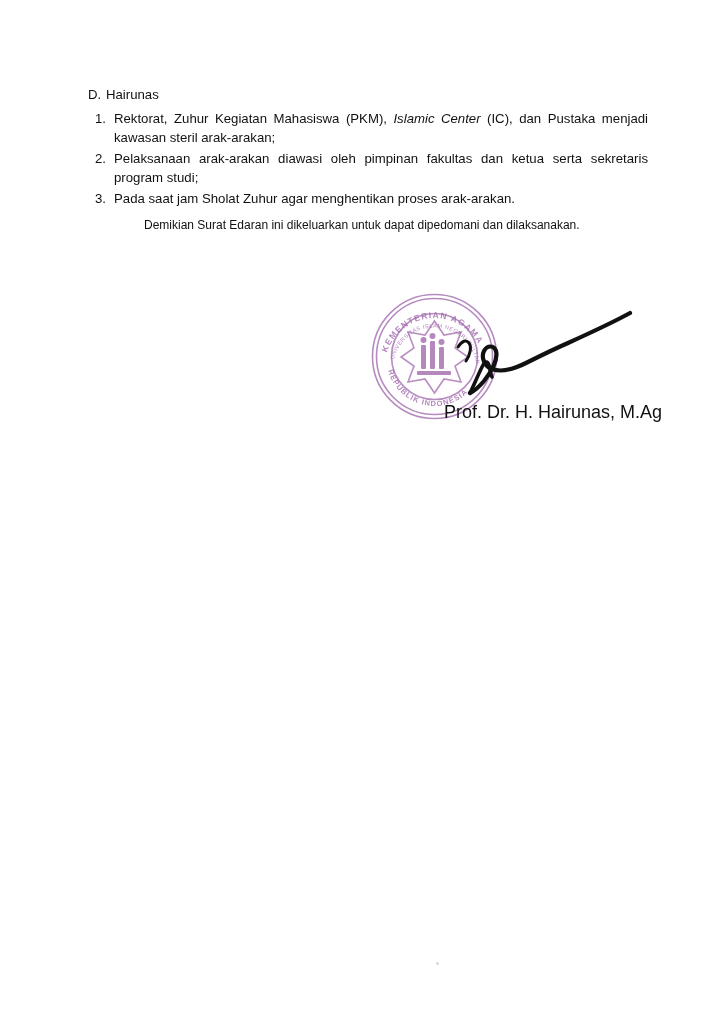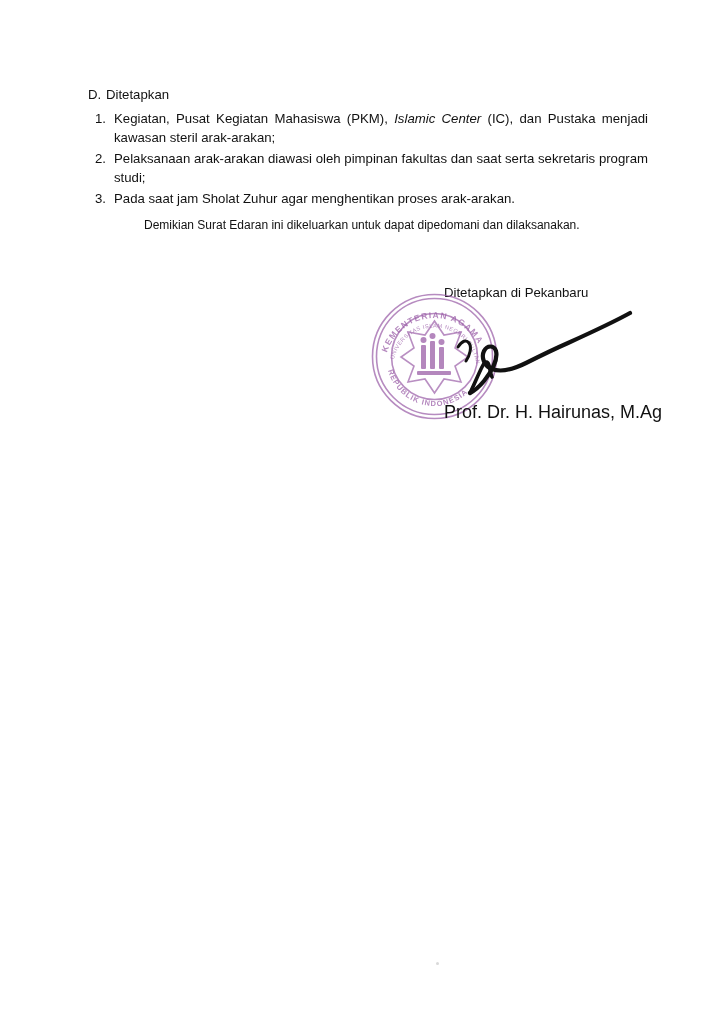--- a/index.html
+++ b/index.html
@@ -144,43 +144,42 @@
 </style>
 </head>
 <body>
 
 <div class="page">
   <div class="content">
 
     <div class="section-block">
       <div class="sec-head">
         <span class="letter">D.</span>
-        <span class="title">Ditetapkan</span>
+        <span class="title">Hairunas</span>
       </div>
 
       <ol class="numlist">
         <li>
           <span class="num">1.</span>
-          <span class="txt"><span>Kegiatan, Pusat Kegiatan Mahasiswa (PKM), </span><i>Islamic Center</i><span> (IC), dan Pustaka menjadi kawasan steril arak-arakan;</span></span>
+          <span class="txt"><span>Rektorat, Zuhur Kegiatan Mahasiswa (PKM), </span><i>Islamic Center</i><span> (IC), dan Pustaka menjadi kawasan steril arak-arakan;</span></span>
         </li>
         <li>
           <span class="num">2.</span>
-          <span class="txt">Pelaksanaan arak-arakan diawasi oleh pimpinan fakultas dan saat serta sekretaris program studi;</span>
+          <span class="txt">Pelaksanaan arak-arakan diawasi oleh pimpinan fakultas dan ketua serta sekretaris program studi;</span>
         </li>
         <li>
           <span class="num">3.</span>
           <span class="txt">Pada saat jam Sholat Zuhur agar menghentikan proses arak-arakan.</span>
         </li>
       </ol>
     </div>
 
     <div class="closing">Demikian Surat Edaran ini dikeluarkan untuk dapat dipedomani dan dilaksanakan.</div>
 
     <div class="signature">
-      <div>Ditetapkan di Pekanbaru</div>
     </div>
 
     <div class="stamp">
       <svg width="131" height="131" viewBox="0 0 131 131" xmlns="http://www.w3.org/2000/svg">
         <g fill="none" stroke="#9b5fa8" stroke-width="1.6" opacity="0.72">
           <circle cx="65.5" cy="65.5" r="62"></circle>
           <circle cx="65.5" cy="65.5" r="58"></circle>
           <circle cx="65.5" cy="65.5" r="43"></circle>
         </g>
         <g opacity="0.7" fill="#9b5fa8">

